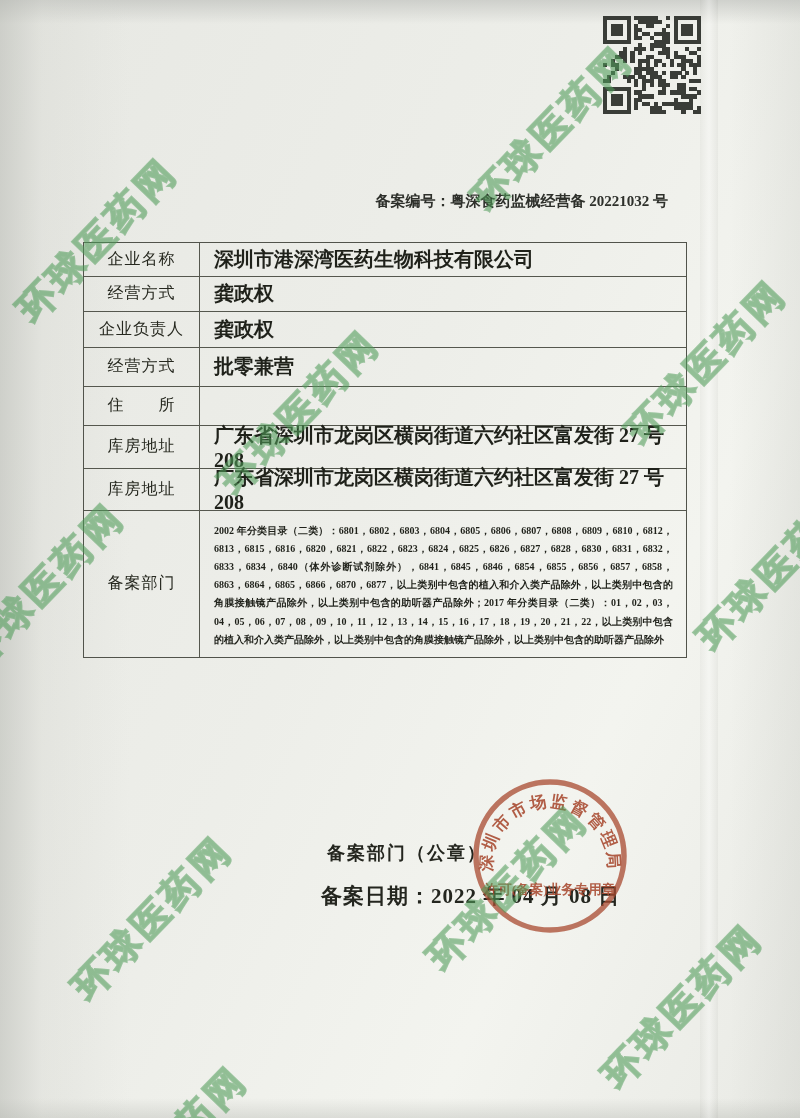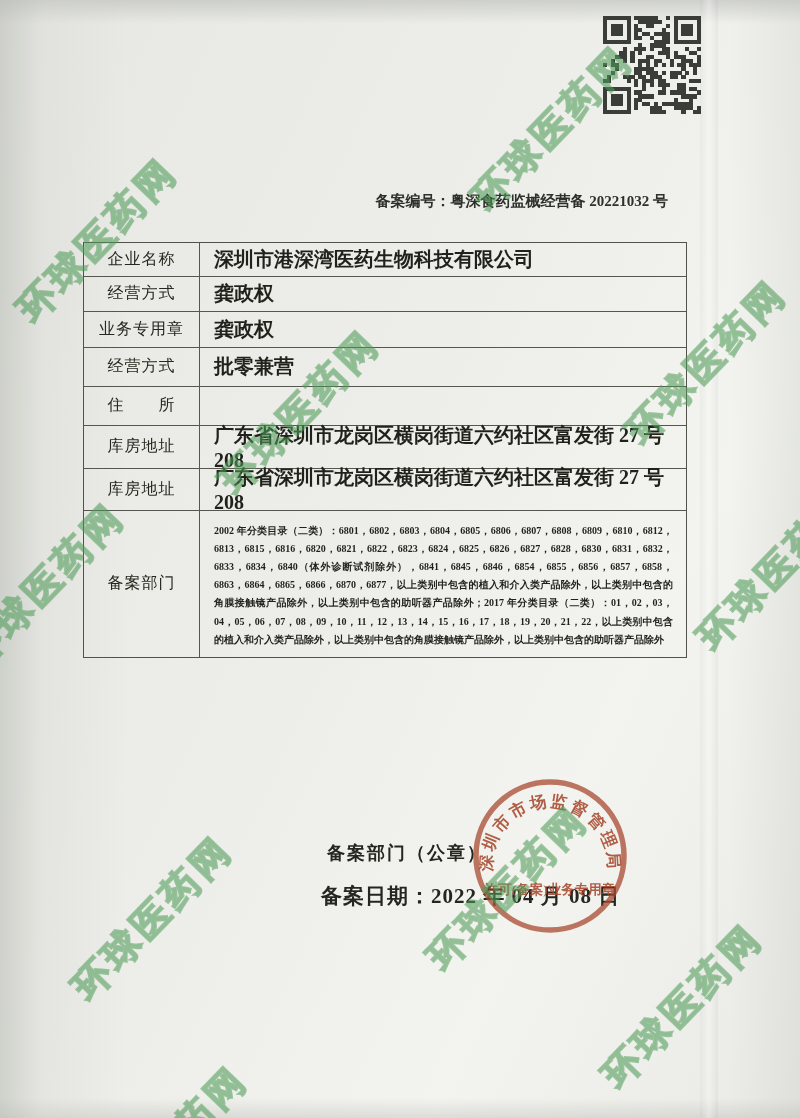--- a/index.html
+++ b/index.html
@@ -388,21 +388,21 @@
   <div class="tbl">
     <div class="tr">
       <div class="tl">企业名称</div>
       <div class="tv">深圳市港深湾医药生物科技有限公司</div>
     </div>
     <div class="tr">
       <div class="tl">经营方式</div>
       <div class="tv">龚政权</div>
     </div>
     <div class="tr">
-      <div class="tl">业务专用章</div>
+      <div class="tl">企业负责人</div>
       <div class="tv">龚政权</div>
     </div>
     <div class="tr">
       <div class="tl">经营方式</div>
       <div class="tv">批零兼营</div>
     </div>
     <div class="tr">
       <div class="tl">住　　所</div>
     </div>
     <div class="tr">

